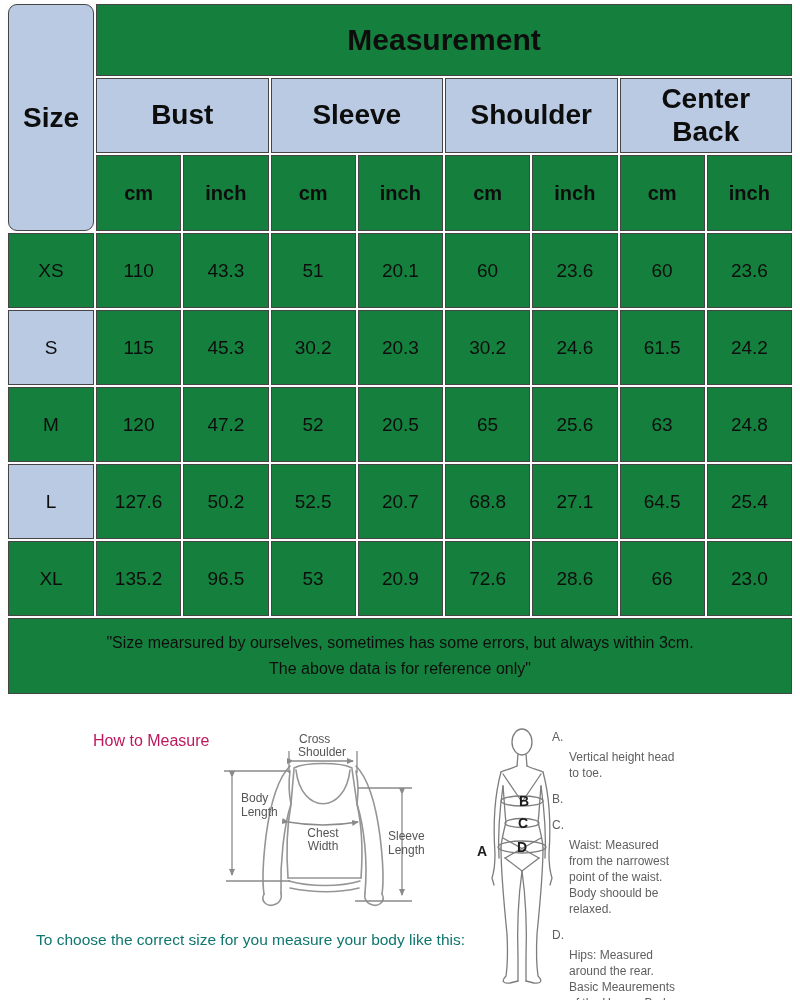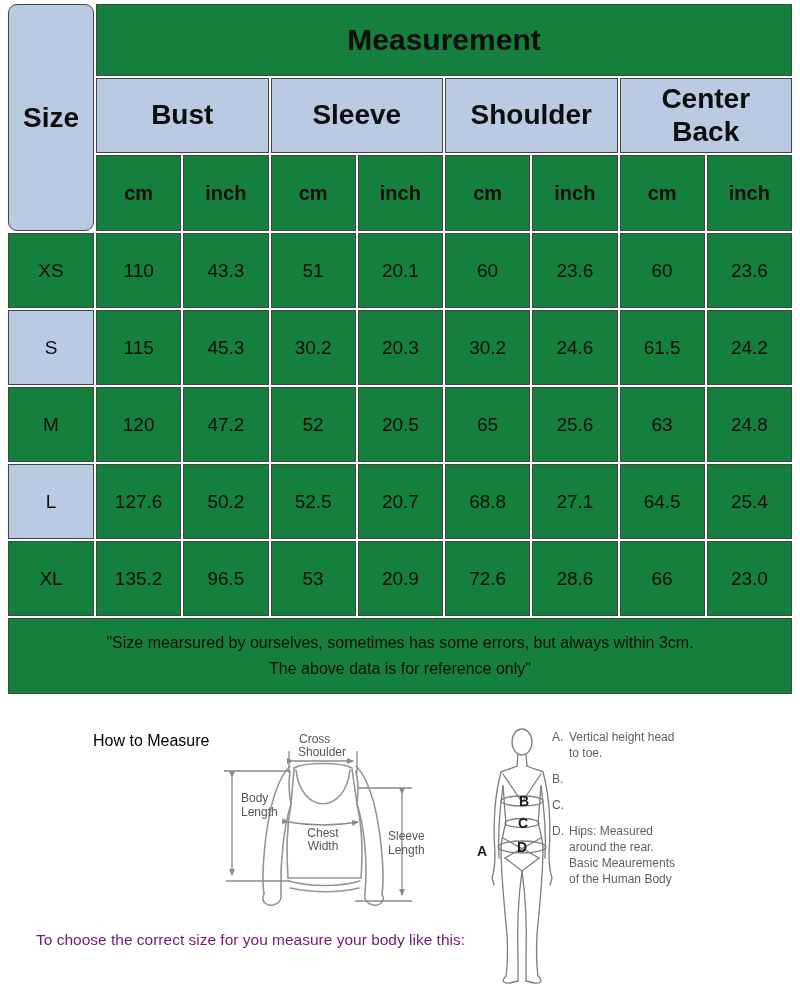--- a/index.html
+++ b/index.html
@@ -21,29 +21,29 @@
   .beige{background:#15803d;}
   .blue{background:#B9CAE2;}
   .h-measure{font-size:30px;font-weight:bold;height:70px;}
   .size-cell{font-size:28px;font-weight:bold;border-radius:9px;}
   .grp{font-size:28px;font-weight:bold;height:73px;line-height:1.15;white-space:pre-line;}
   .unit{font-size:20px;font-weight:bold;height:74px;}
   tr.data td{height:73px;font-size:19px;}
   .note-cell{height:74px;font-size:16px;line-height:1.6;font-weight:normal;}
   
   .bottom{position:relative;width:800px;height:300px;}
-  .htm-title{position:absolute;left:93px;top:36px;font-size:16px;color:#000000;}
+  .htm-title{position:absolute;left:93px;top:36px;font-size:16px;color:#be185d;}
   .shirt-svg{position:absolute;left:210px;top:20px;}
   .figure-svg{position:absolute;left:463px;top:28px;}
   .instructions{position:absolute;left:552px;top:33px;width:160px;
     font-size:12px;line-height:16px;color:#5f5f5f;}
   .instr{display:flex;margin-bottom:10px;}
   .instr .marker{width:17px;flex:none;}
-  .instr .txt{white-space:pre-line;}
-  .footer-line{position:absolute;left:36px;top:235px;font-size:15.5px;color:#701a75;}
+  .instr .txt{white-space:pre-line;margin-top:20px;}
+  .footer-line{position:absolute;left:36px;top:235px;font-size:15.5px;color:#0f766e;}
   .svg-label{font-size:12px;fill:#555555;}
 </style>
 </head>
 <body>
 
 <div class="chart-wrap">
   <table class="size-chart">
     <colgroup>
         <col style="width:86px">
         <col>
@@ -230,20 +230,25 @@
     <div class="instr">
       <span class="marker">A.</span>
       <span class="txt">Vertical height head
 to toe.</span>
     </div>
     <div class="instr">
       <span class="marker">B.</span>
     </div>
     <div class="instr">
       <span class="marker">C.</span>
+      <span class="txt">Waist: Measured
+from the narrowest
+point of the waist.
+Body shoould be
+relaxed.</span>
     </div>
     <div class="instr">
       <span class="marker">D.</span>
       <span class="txt">Hips: Measured
 around the rear.
 Basic Meaurements
 of the Human Body</span>
     </div>
   </div>
 

